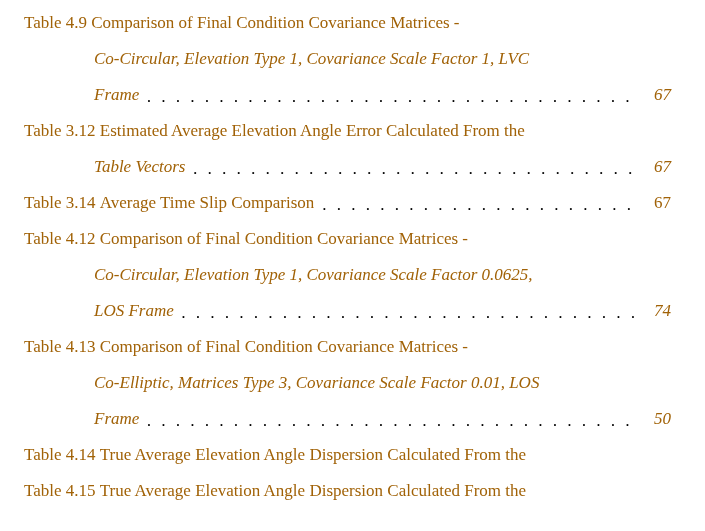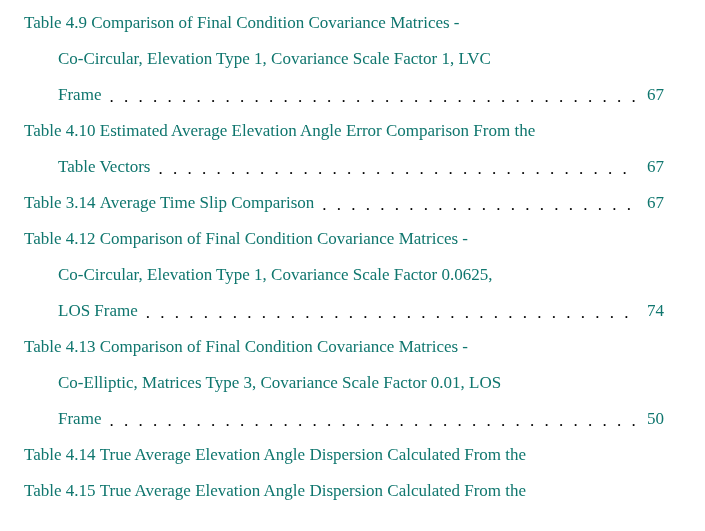--- a/index.html
+++ b/index.html
@@ -10,29 +10,30 @@
     height: 531px;
     overflow: hidden;
   }
   .page {
     box-sizing: border-box;
     width: 705px;
     height: 450px;
     padding: 14px 34px 14px 24px;
     font-family: "Times New Roman", Times, serif;
     font-size: 17px;
-    color: #0f766e;
+    color: #a16207;
     line-height: 1.0;
   }
   .cont-line {
     display: flex;
     align-items: baseline;
-    margin-left: 34px;
+    margin-left: 70px;
     margin-bottom: 19px;
     white-space: nowrap;
+    font-style: italic;
   }
   .label-line {
     display: flex;
     align-items: baseline;
     margin-bottom: 19px;
     white-space: nowrap;
   }
   .text-seg {
     flex: 0 0 auto;
   }
@@ -44,20 +45,21 @@
     font-size: 17px;
     color: #000;
     position: relative;
     top: 2px;
   }
   .leader::after {
     content: ". . . . . . . . . . . . . . . . . . . . . . . . . . . . . . . . . . . . . . . . . . . . . . . . . . . . . . . . . . . . . . . . . . . . . . . . . . . . . . . . . . . . . . . . . . . . . . . . . . . . . . . . . . . . . . . . . . . . . . . .";
   }
   .pagecol {
     flex: 0 0 24px;
+    text-align: right;
     margin-left: 6px;
   }
 </style>
 </head>
 <body>
 
 <div class="page" id="page-root">
     <div class="label-line">
       <span class="text-seg">Table 4.9</span>
       <span class="text-seg">&nbsp;</span>
@@ -65,23 +67,23 @@
     </div>
     <div class="cont-line">
       <span class="text-seg">Co-Circular, Elevation Type 1, Covariance Scale Factor 1, LVC</span>
     </div>
     <div class="cont-line">
       <span class="text-seg">Frame</span>
       <span class="leader"></span>
       <span class="pagecol">67</span>
     </div>
     <div class="label-line">
-      <span class="text-seg">Table 4.10</span>
+      <span class="text-seg">Table 3.12</span>
       <span class="text-seg">&nbsp;</span>
-      <span class="text-seg">Estimated Average Elevation Angle Error Comparison From the</span>
+      <span class="text-seg">Estimated Average Elevation Angle Error Calculated From the</span>
     </div>
     <div class="cont-line">
       <span class="text-seg">Table Vectors</span>
       <span class="leader"></span>
       <span class="pagecol">67</span>
     </div>
     <div class="label-line">
       <span class="text-seg">Table 3.14</span>
       <span class="text-seg">&nbsp;</span>
       <span class="text-seg">Average Time Slip Comparison</span>

